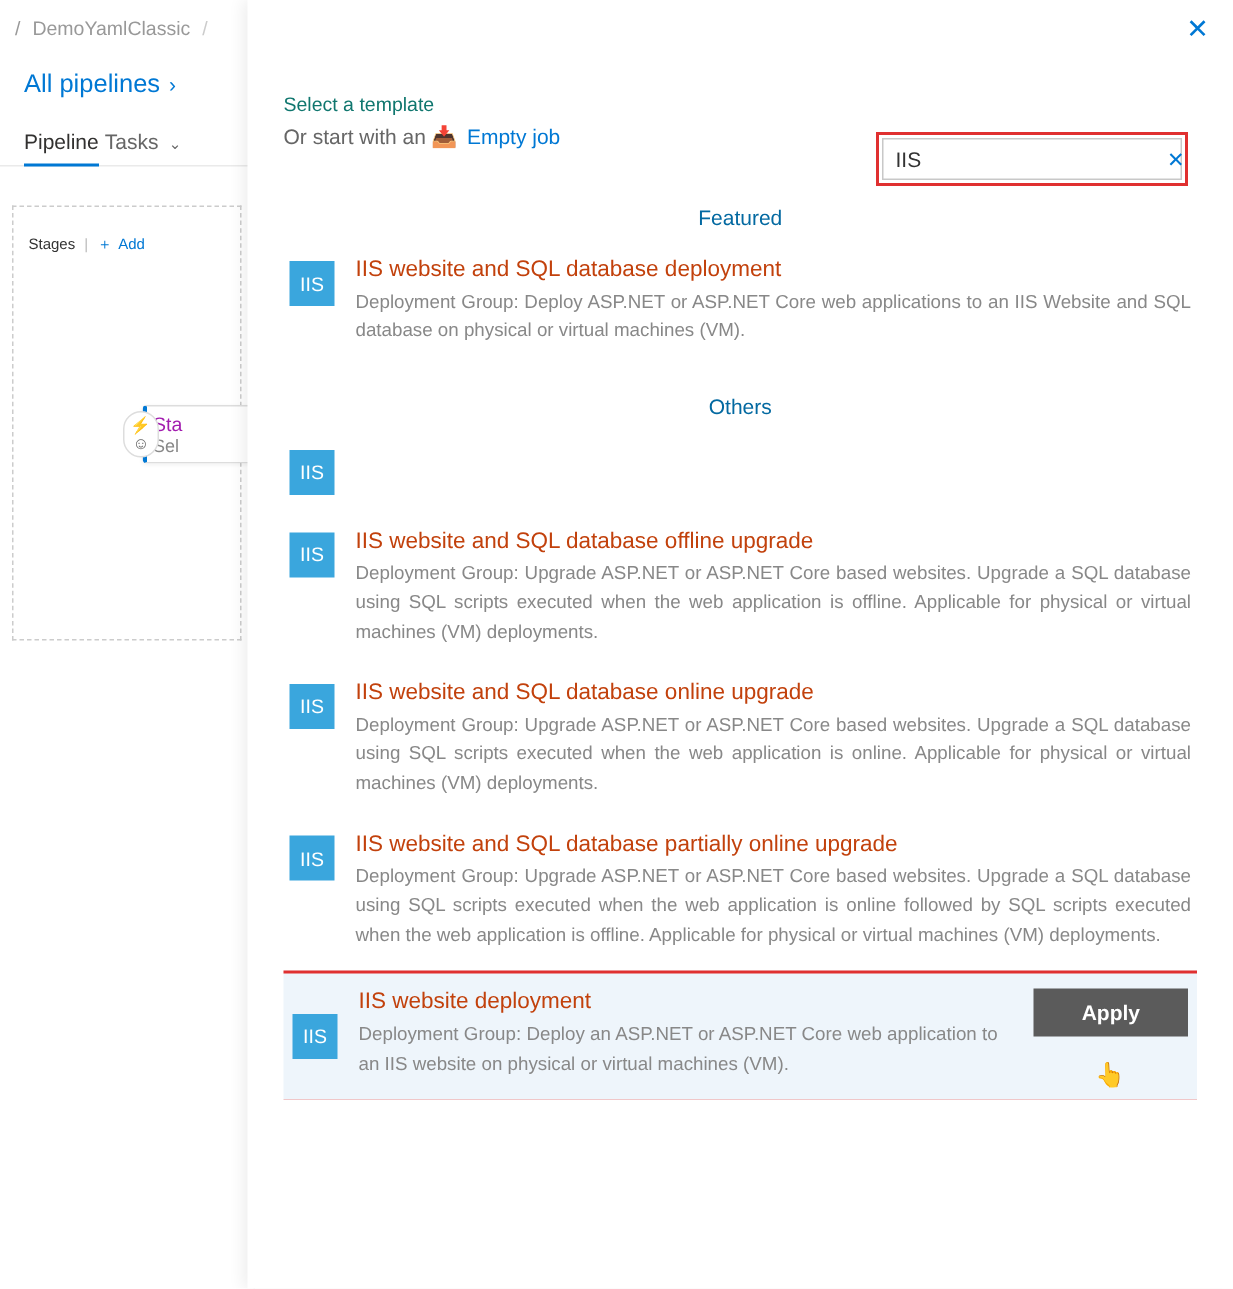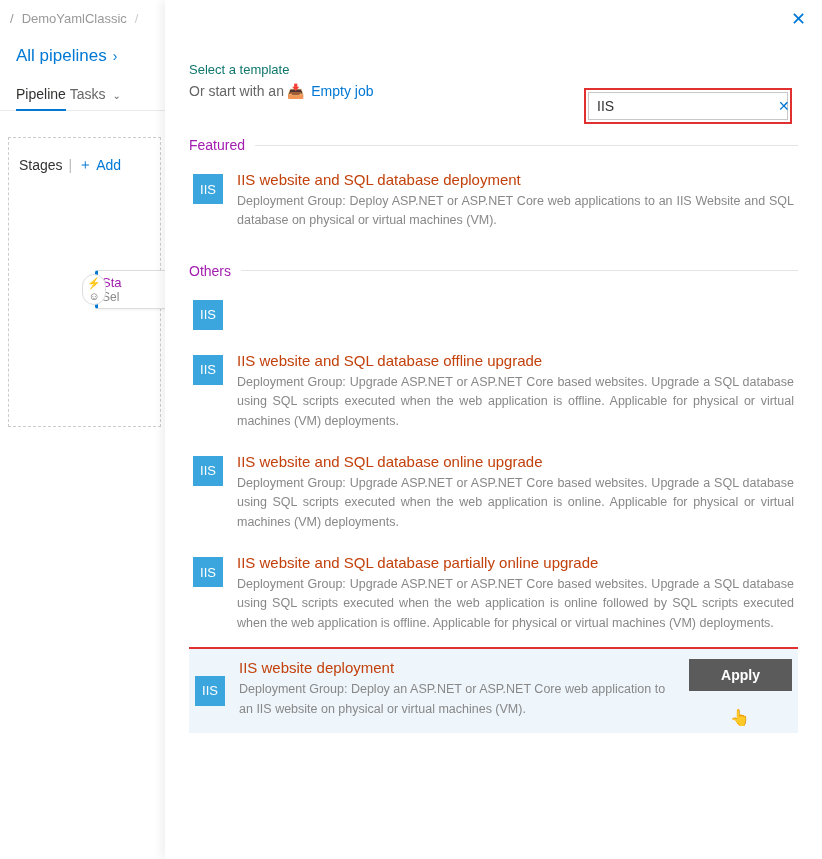--- a/index.html
+++ b/index.html
@@ -43,21 +43,21 @@
     height: 2px; background: #0078d4;
   }
   .tab .caret { font-size: 10px; margin-left: 3px; color: #666; }
   .stages-area {
     margin: 26px 8px 0 8px;
     border: 1px dashed #ccc;
     height: 290px;
     padding: 18px 10px;
     position: relative;
   }
-  .stages-header { display: flex; align-items: center; font-size: 14px; color: #333; }
+  .stages-header { display: flex; align-items: center; font-size: 10px; color: #333; }
   .stages-header .bar { color: #bbb; margin: 0 6px; }
   .stages-header .add { color: #0078d4; display: flex; align-items: center; gap: 4px; }
   .stage-card {
     position: absolute;
     left: 86px; top: 132px;
     width: 78px;
     background: #fff;
     border: 1px solid #ddd;
     border-radius: 3px;
     box-shadow: 0 1px 3px rgba(0,0,0,0.06);
@@ -107,23 +107,23 @@
     padding: 0 8px;
     background: #fff;
   }
   .search-box input {
     flex: 1; border: none; outline: none; font-size: 14px; color: #333;
     background: transparent;
   }
   .search-box .clear { color: #0078d4; font-size: 14px; cursor: pointer; }
 
   .section-label {
-    font-size: 14px; color: #a21caf; font-weight: 400;
+    font-size: 14px; color: #0369a1; font-weight: 400;
     margin: 18px 0 10px;
-    display: flex; align-items: center;
+    display: flex; align-items: center; flex-direction: column;
   }
   .section-label .line { flex: 1; height: 1px; background: #e5e5e5; margin-left: 10px; }
 
   .template-list { }
   .template {
     display: flex; gap: 14px;
     padding: 8px 4px 14px;
     align-items: flex-start;
   }
   .template .iis-badge {

